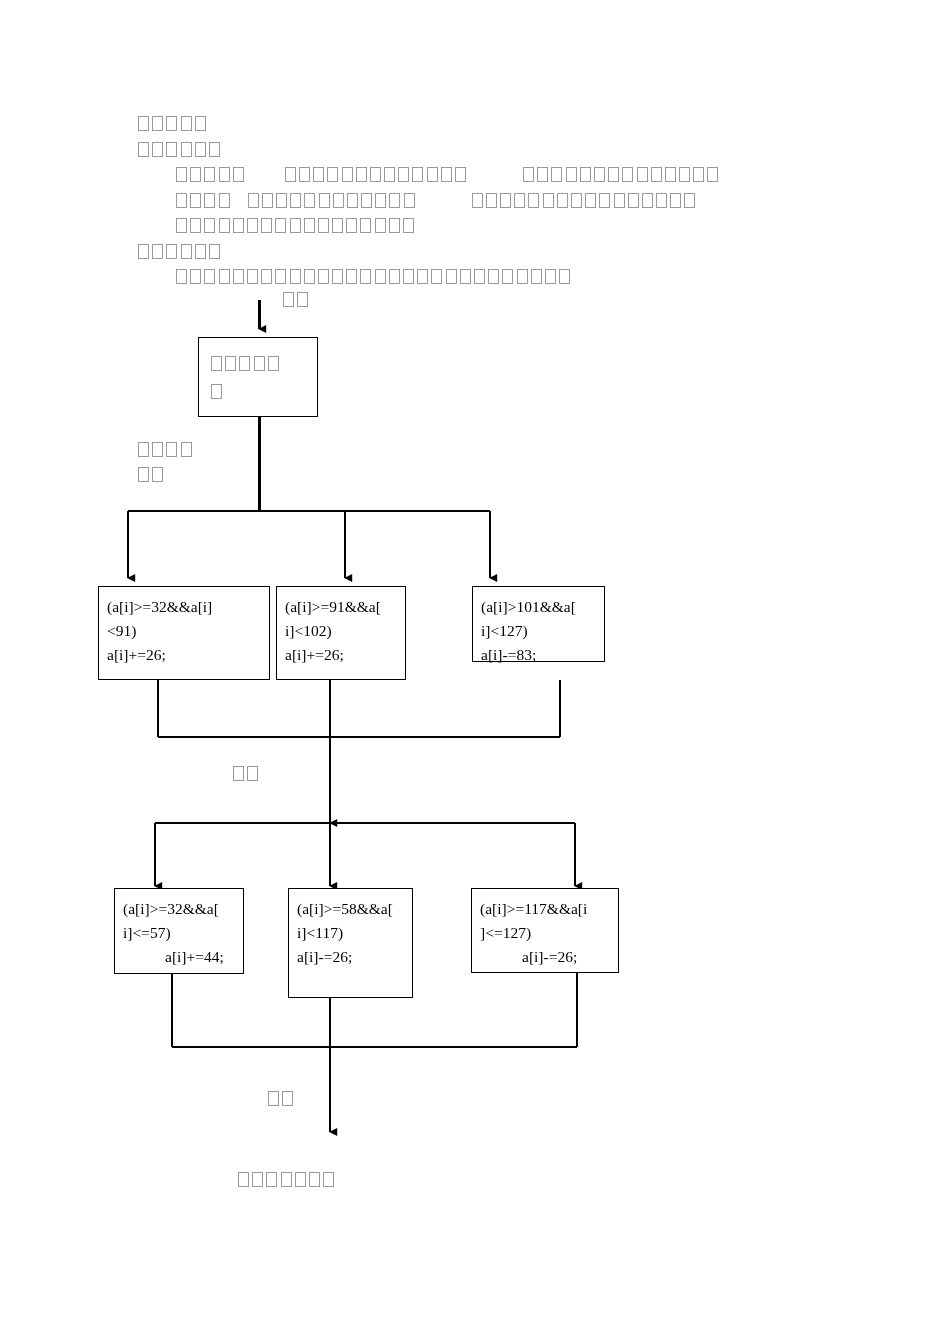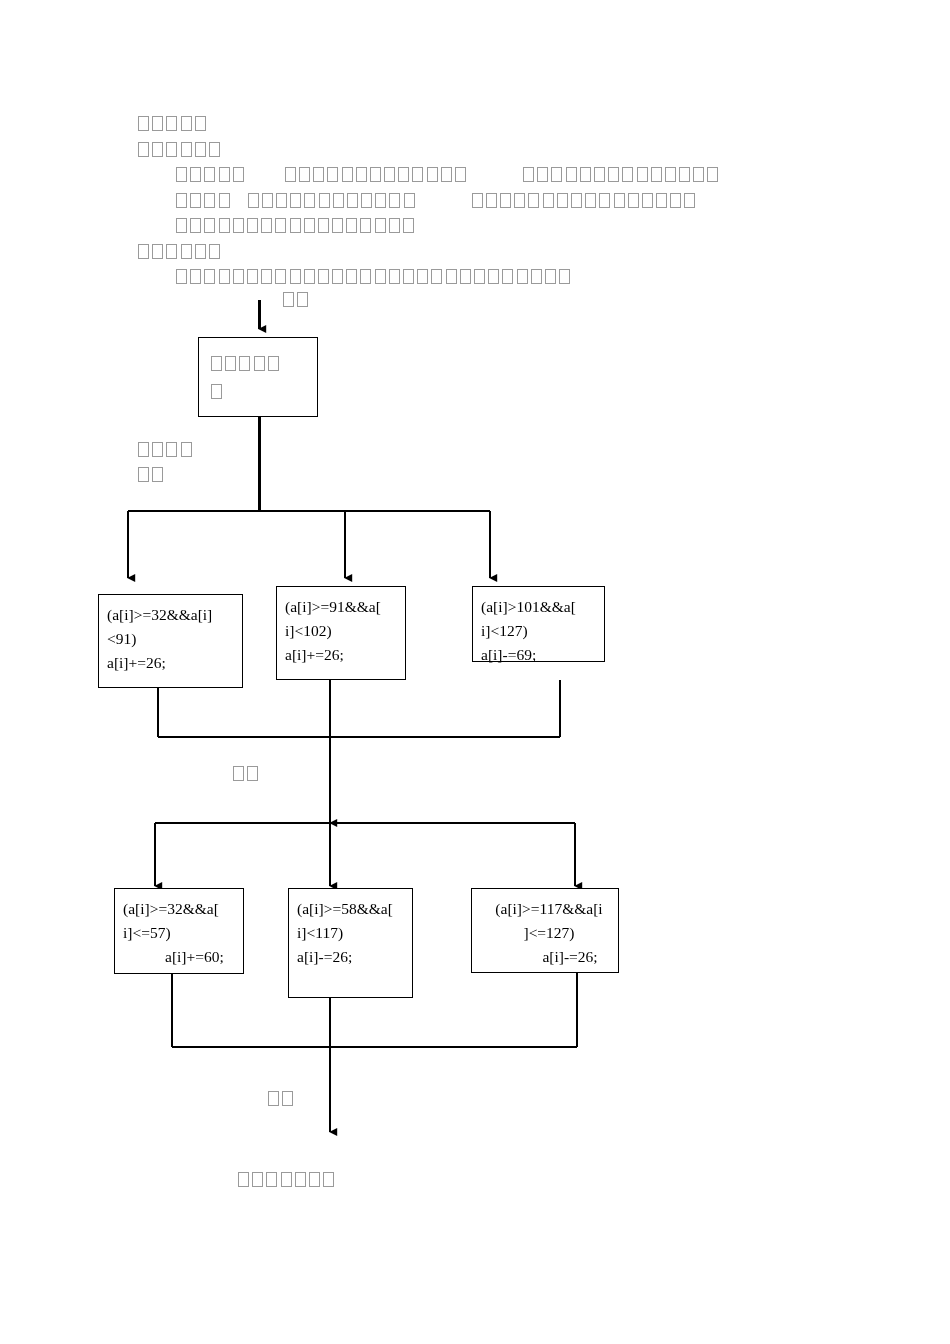--- a/index.html
+++ b/index.html
@@ -143,25 +143,25 @@
   </g>
 </svg>
 
 <div class="flabel" style="left:283px; top:288px;"><span class="tofu"></span><span class="tofu"></span></div>
 
 <div class="node cjk" style="left:198px; top:337px; width:120px; height:80px;"><div><span class="tofu"></span><span class="tofu"></span><span class="tofu"></span><span class="tofu"></span><span class="tofu"></span></div><div><span class="tofu"></span></div></div>
 
 <div class="flabel" style="left:138px; top:438px;"><span class="tofu"></span><span class="tofu"></span><span class="tofu"></span><span class="tofu"></span></div>
 <div class="flabel" style="left:138px; top:463px;"><span class="tofu"></span><span class="tofu"></span></div>
 
-<div class="node" style="left:98px;  top:586px; width:145px; height:94px;margin-top:8px;"><span class="ln">(a[i]&gt;=32&amp;&amp;a[i]</span><span class="ln">&lt;91)</span><span class="ln">a[i]+=26;</span></div>
+<div class="node" style="left:98px;  top:586px; width:172px; height:94px;"><span class="ln">(a[i]&gt;=32&amp;&amp;a[i]</span><span class="ln">&lt;91)</span><span class="ln">a[i]+=26;</span></div>
 <div class="node" style="left:276px; top:586px; width:130px; height:94px;"><span class="ln">(a[i]&gt;=91&amp;&amp;a[</span><span class="ln">i]&lt;102)</span><span class="ln">a[i]+=26;</span></div>
-<div class="node" style="left:472px; top:586px; width:133px; height:76px;"><span class="ln">(a[i]&gt;101&amp;&amp;a[</span><span class="ln">i]&lt;127)</span><span class="ln">a[i]-=69;</span></div>
+<div class="node" style="left:472px; top:586px; width:133px; height:76px;"><span class="ln">(a[i]&gt;101&amp;&amp;a[</span><span class="ln">i]&lt;127)</span><span class="ln">a[i]-=83;</span></div>
 
 <div class="flabel" style="left:233px; top:762px;"><span class="tofu"></span><span class="tofu"></span></div>
 
-<div class="node" style="left:114px; top:888px; width:130px; height:86px;"><span class="ln">(a[i]&gt;=32&amp;&amp;a[</span><span class="ln">i]&lt;=57)</span><span class="ln ind">a[i]+=60;</span></div>
+<div class="node" style="left:114px; top:888px; width:130px; height:86px;"><span class="ln">(a[i]&gt;=32&amp;&amp;a[</span><span class="ln">i]&lt;=57)</span><span class="ln ind">a[i]+=44;</span></div>
 <div class="node" style="left:288px; top:888px; width:125px; height:110px;padding-left:8px;"><span class="ln">(a[i]&gt;=58&amp;&amp;a[</span><span class="ln">i]&lt;117)</span><span class="ln">a[i]-=26;</span></div>
-<div class="node" style="left:471px; top:888px; width:148px; height:85px;text-align:center;"><span class="ln">(a[i]&gt;=117&amp;&amp;a[i</span><span class="ln">]&lt;=127)</span><span class="ln ind">a[i]-=26;</span></div>
+<div class="node" style="left:471px; top:888px; width:148px; height:85px;"><span class="ln">(a[i]&gt;=117&amp;&amp;a[i</span><span class="ln">]&lt;=127)</span><span class="ln ind">a[i]-=26;</span></div>
 
 <div class="flabel" style="left:268px; top:1087px;"><span class="tofu"></span><span class="tofu"></span></div>
 
 <div class="flabel" style="left:238px; top:1168px;"><span class="tofu"></span><span class="tofu"></span><span class="tofu"></span><span class="tofu"></span><span class="tofu"></span><span class="tofu"></span><span class="tofu"></span></div>
 
 </body></html>

